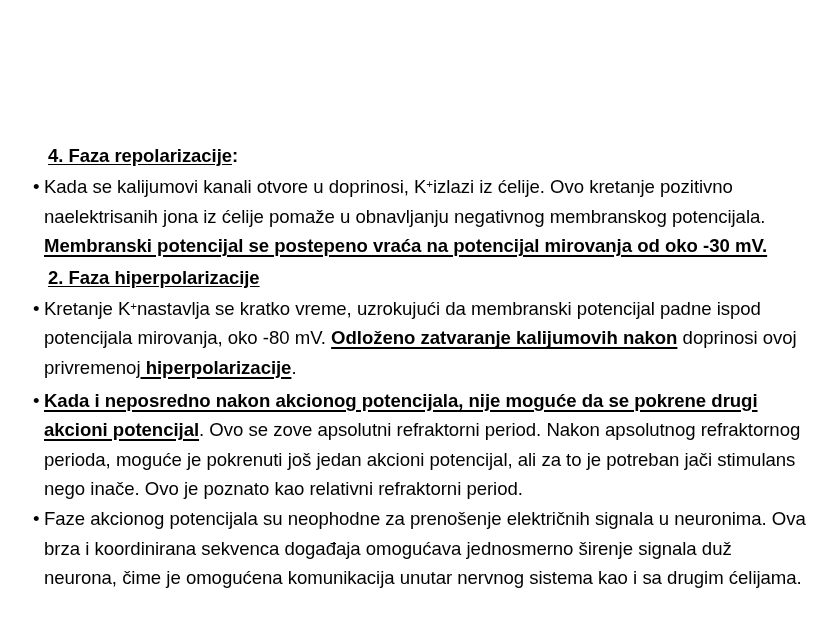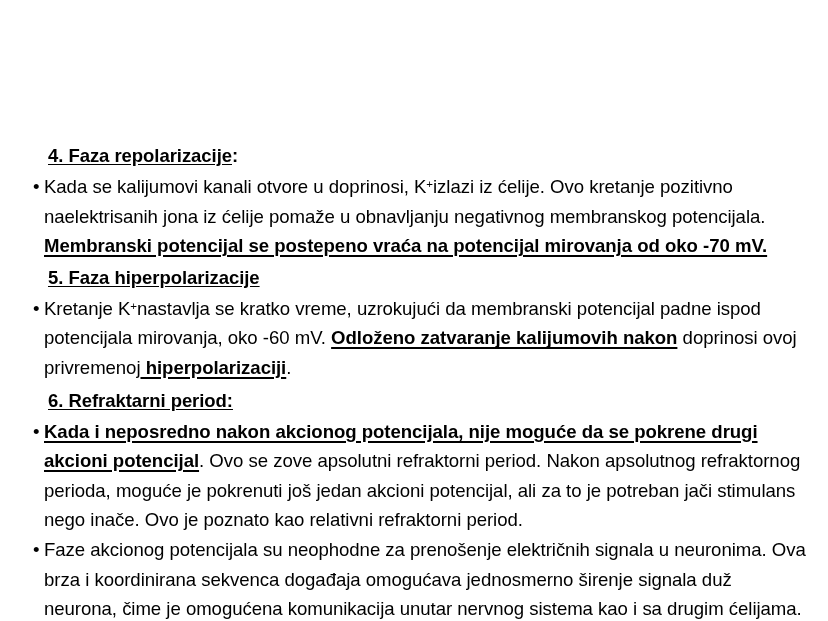--- a/index.html
+++ b/index.html
@@ -69,34 +69,33 @@
 </style>
 </head>
 <body>
 
 <div class="slide">
   <div class="content">
 
     <div class="heading"><span class="u">4. Faza repolarizacije</span><span>:</span></div>
 
     <div class="bullet-para">
-      <span class="dot">•</span><span>Kada se kalijumovi kanali otvore u doprinosi, K</span><sup>+</sup><span>izlazi iz ćelije. Ovo kretanje pozitivno naelektrisanih jona iz ćelije pomaže u obnavljanju negativnog membranskog potencijala. </span><span class="bu">Membranski potencijal se postepeno vraća na potencijal mirovanja od oko -70 mV.</span>
+      <span class="dot">•</span><span>Kada se kalijumovi kanali otvore u doprinosi, K</span><sup>+</sup><span>izlazi iz ćelije. Ovo kretanje pozitivno naelektrisanih jona iz ćelije pomaže u obnavljanju negativnog membranskog potencijala. </span><span class="bu">Membranski potencijal se postepeno vraća na potencijal mirovanja od oko -30 mV.</span>
     </div>
 
     <div class="gap-sm"></div>
 
-    <div class="heading"><span class="u">5. Faza hiperpolarizacije</span><span></span></div>
+    <div class="heading"><span class="u">2. Faza hiperpolarizacije</span><span></span></div>
 
     <div class="bullet-para">
-      <span class="dot">•</span><span>Kretanje K</span><sup>+</sup><span>nastavlja se kratko vreme, uzrokujući da membranski potencijal padne ispod potencijala mirovanja, oko -60 mV. </span><span class="bu">Odloženo zatvaranje kalijumovih nakon</span><span> doprinosi ovoj privremenoj</span><span class="bu"> hiperpolarizaciji</span><span>.</span>
+      <span class="dot">•</span><span>Kretanje K</span><sup>+</sup><span>nastavlja se kratko vreme, uzrokujući da membranski potencijal padne ispod potencijala mirovanja, oko -80 mV. </span><span class="bu">Odloženo zatvaranje kalijumovih nakon</span><span> doprinosi ovoj privremenoj</span><span class="bu"> hiperpolarizacije</span><span>.</span>
     </div>
 
     <div class="gap-md"></div>
 
-    <div class="heading"><span class="u">6. Refraktarni period:</span><span></span></div>
 
     <div class="bullet-para">
       <span class="dot">•</span><span class="bu">Kada i neposredno nakon akcionog potencijala, nije moguće da se pokrene drugi akcioni potencijal</span><span>. Ovo se zove apsolutni refraktorni period. Nakon apsolutnog refraktornog perioda, moguće je pokrenuti još jedan akcioni potencijal, ali za to je potreban jači stimulans nego inače. Ovo je poznato kao relativni refraktorni period.</span>
     </div>
 
     <div class="bullet-para">
       <span class="dot">•</span><span>Faze akcionog potencijala su neophodne za prenošenje električnih signala u neuronima. Ova brza i koordinirana sekvenca događaja omogućava jednosmerno širenje signala duž neurona, čime je omogućena komunikacija unutar nervnog sistema kao i sa drugim ćelijama.</span>
     </div>
 
   </div>

